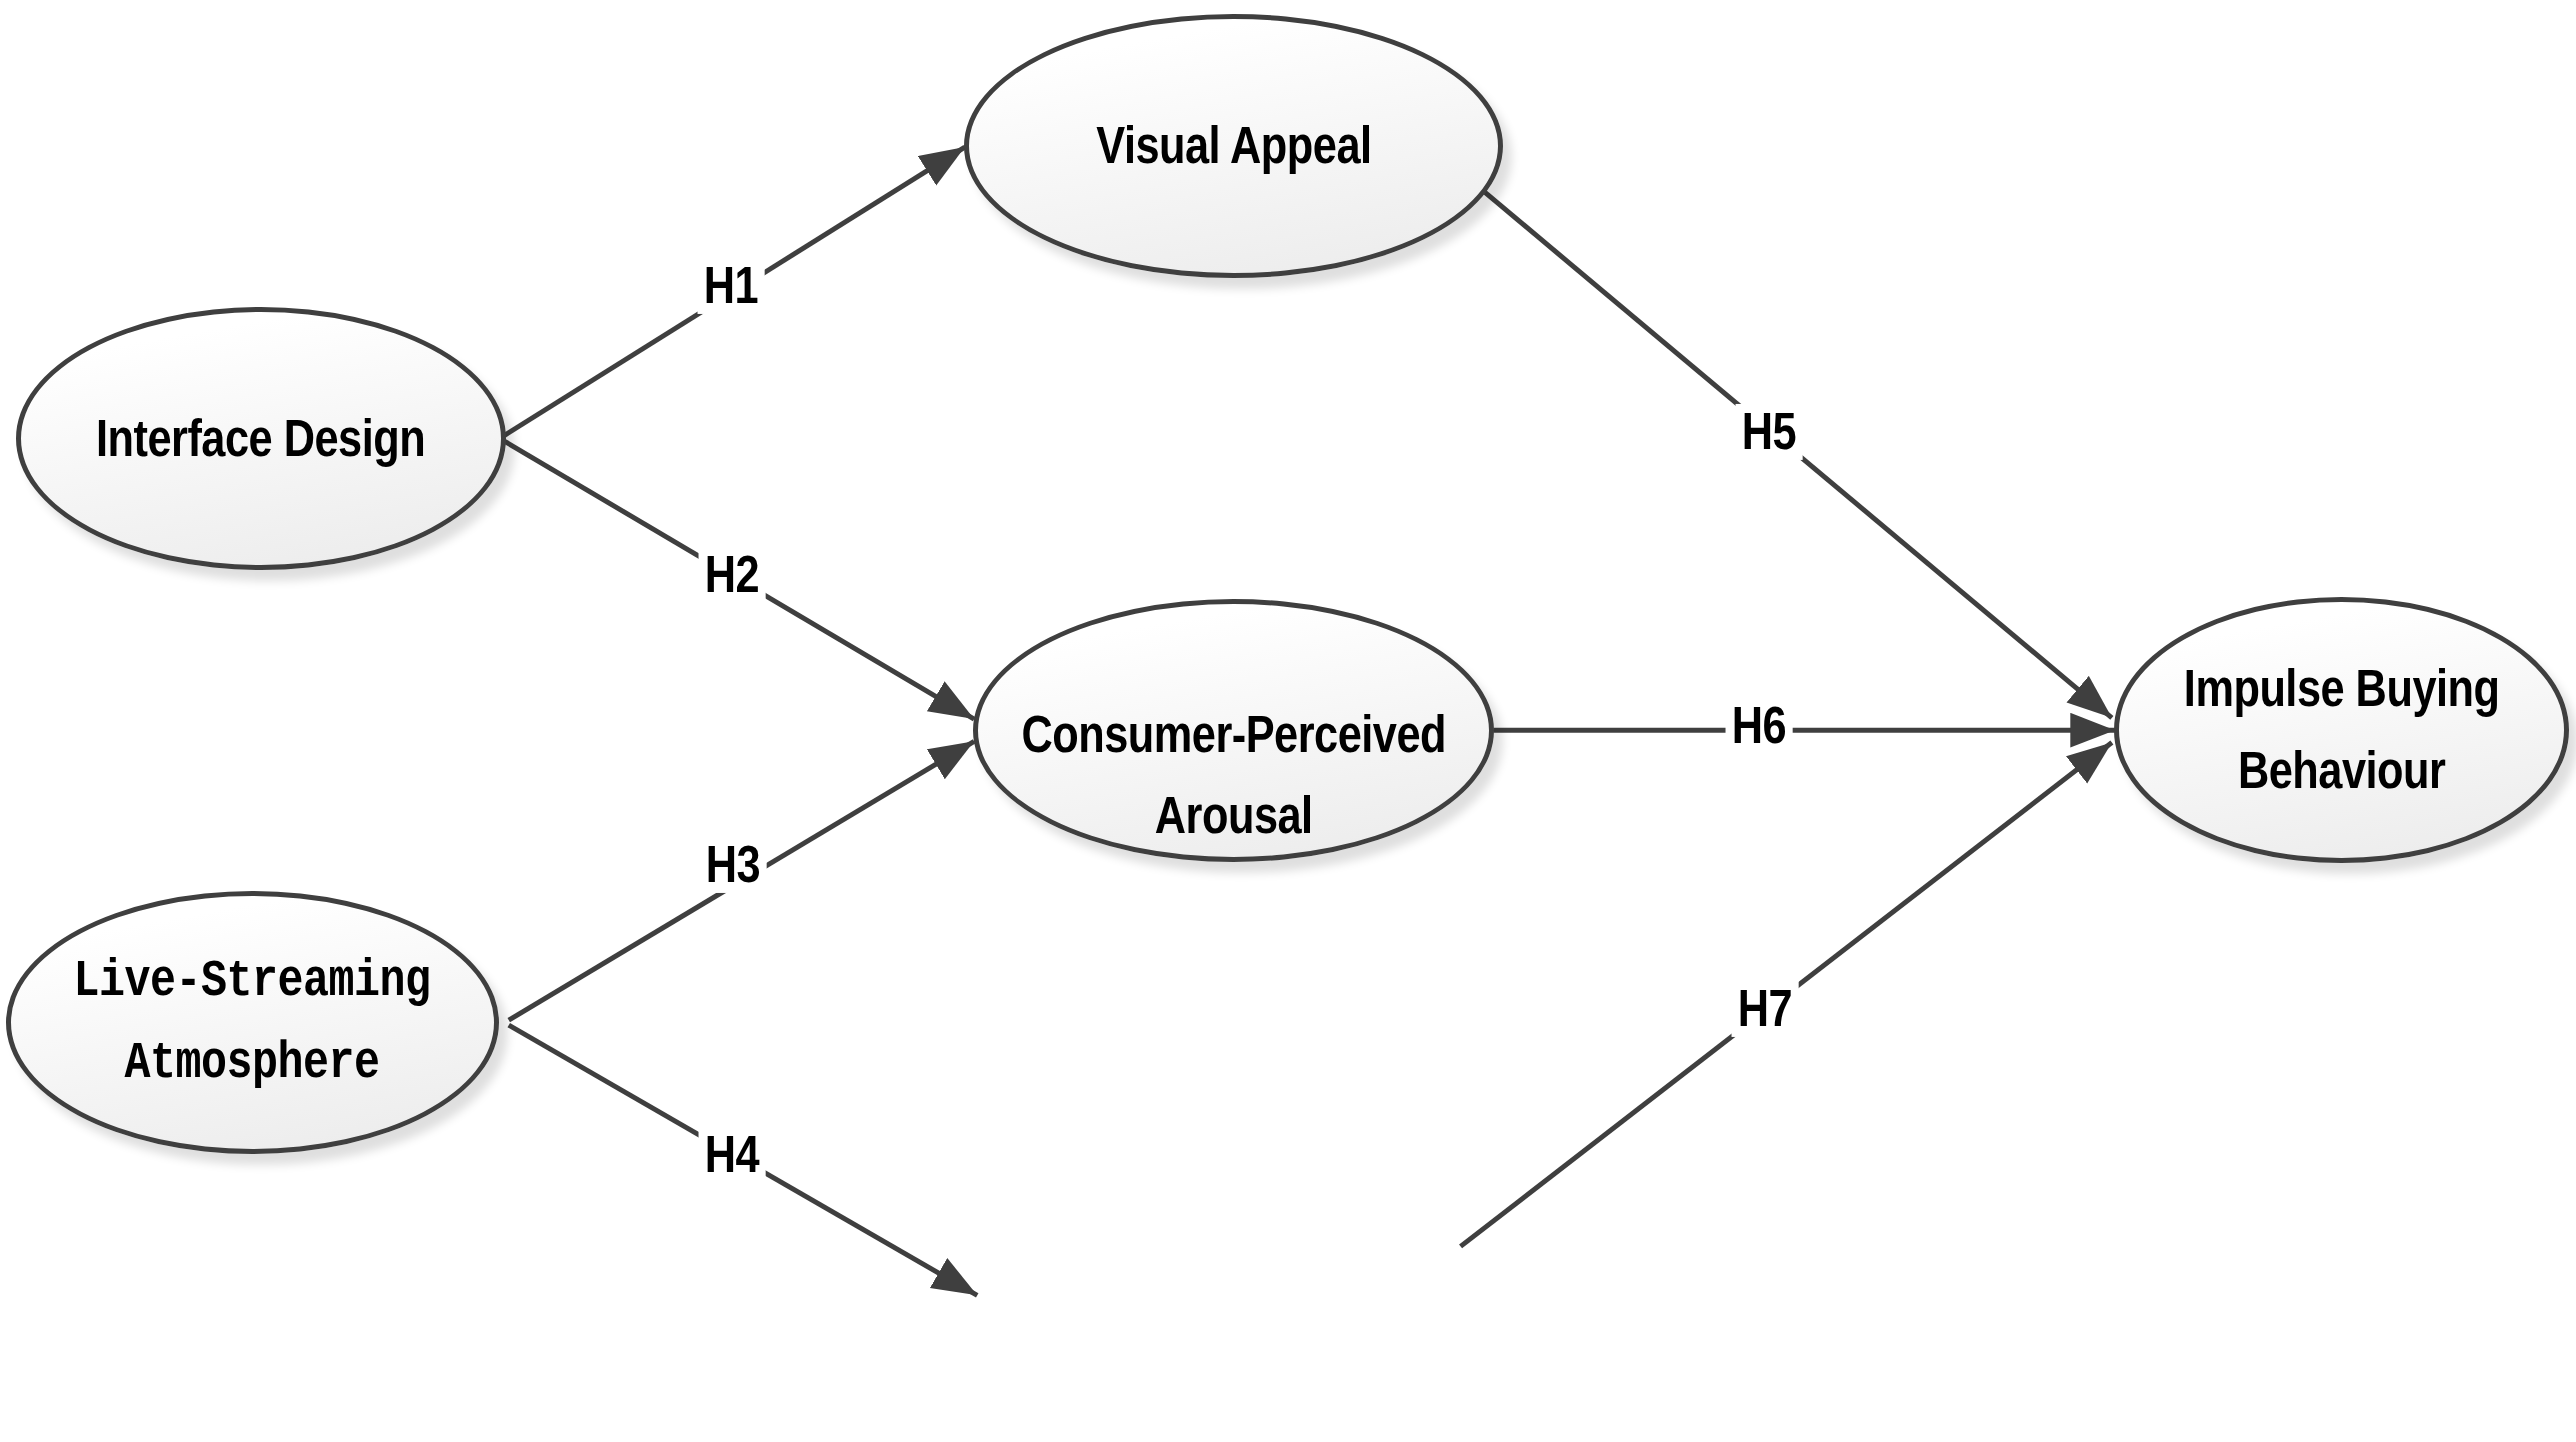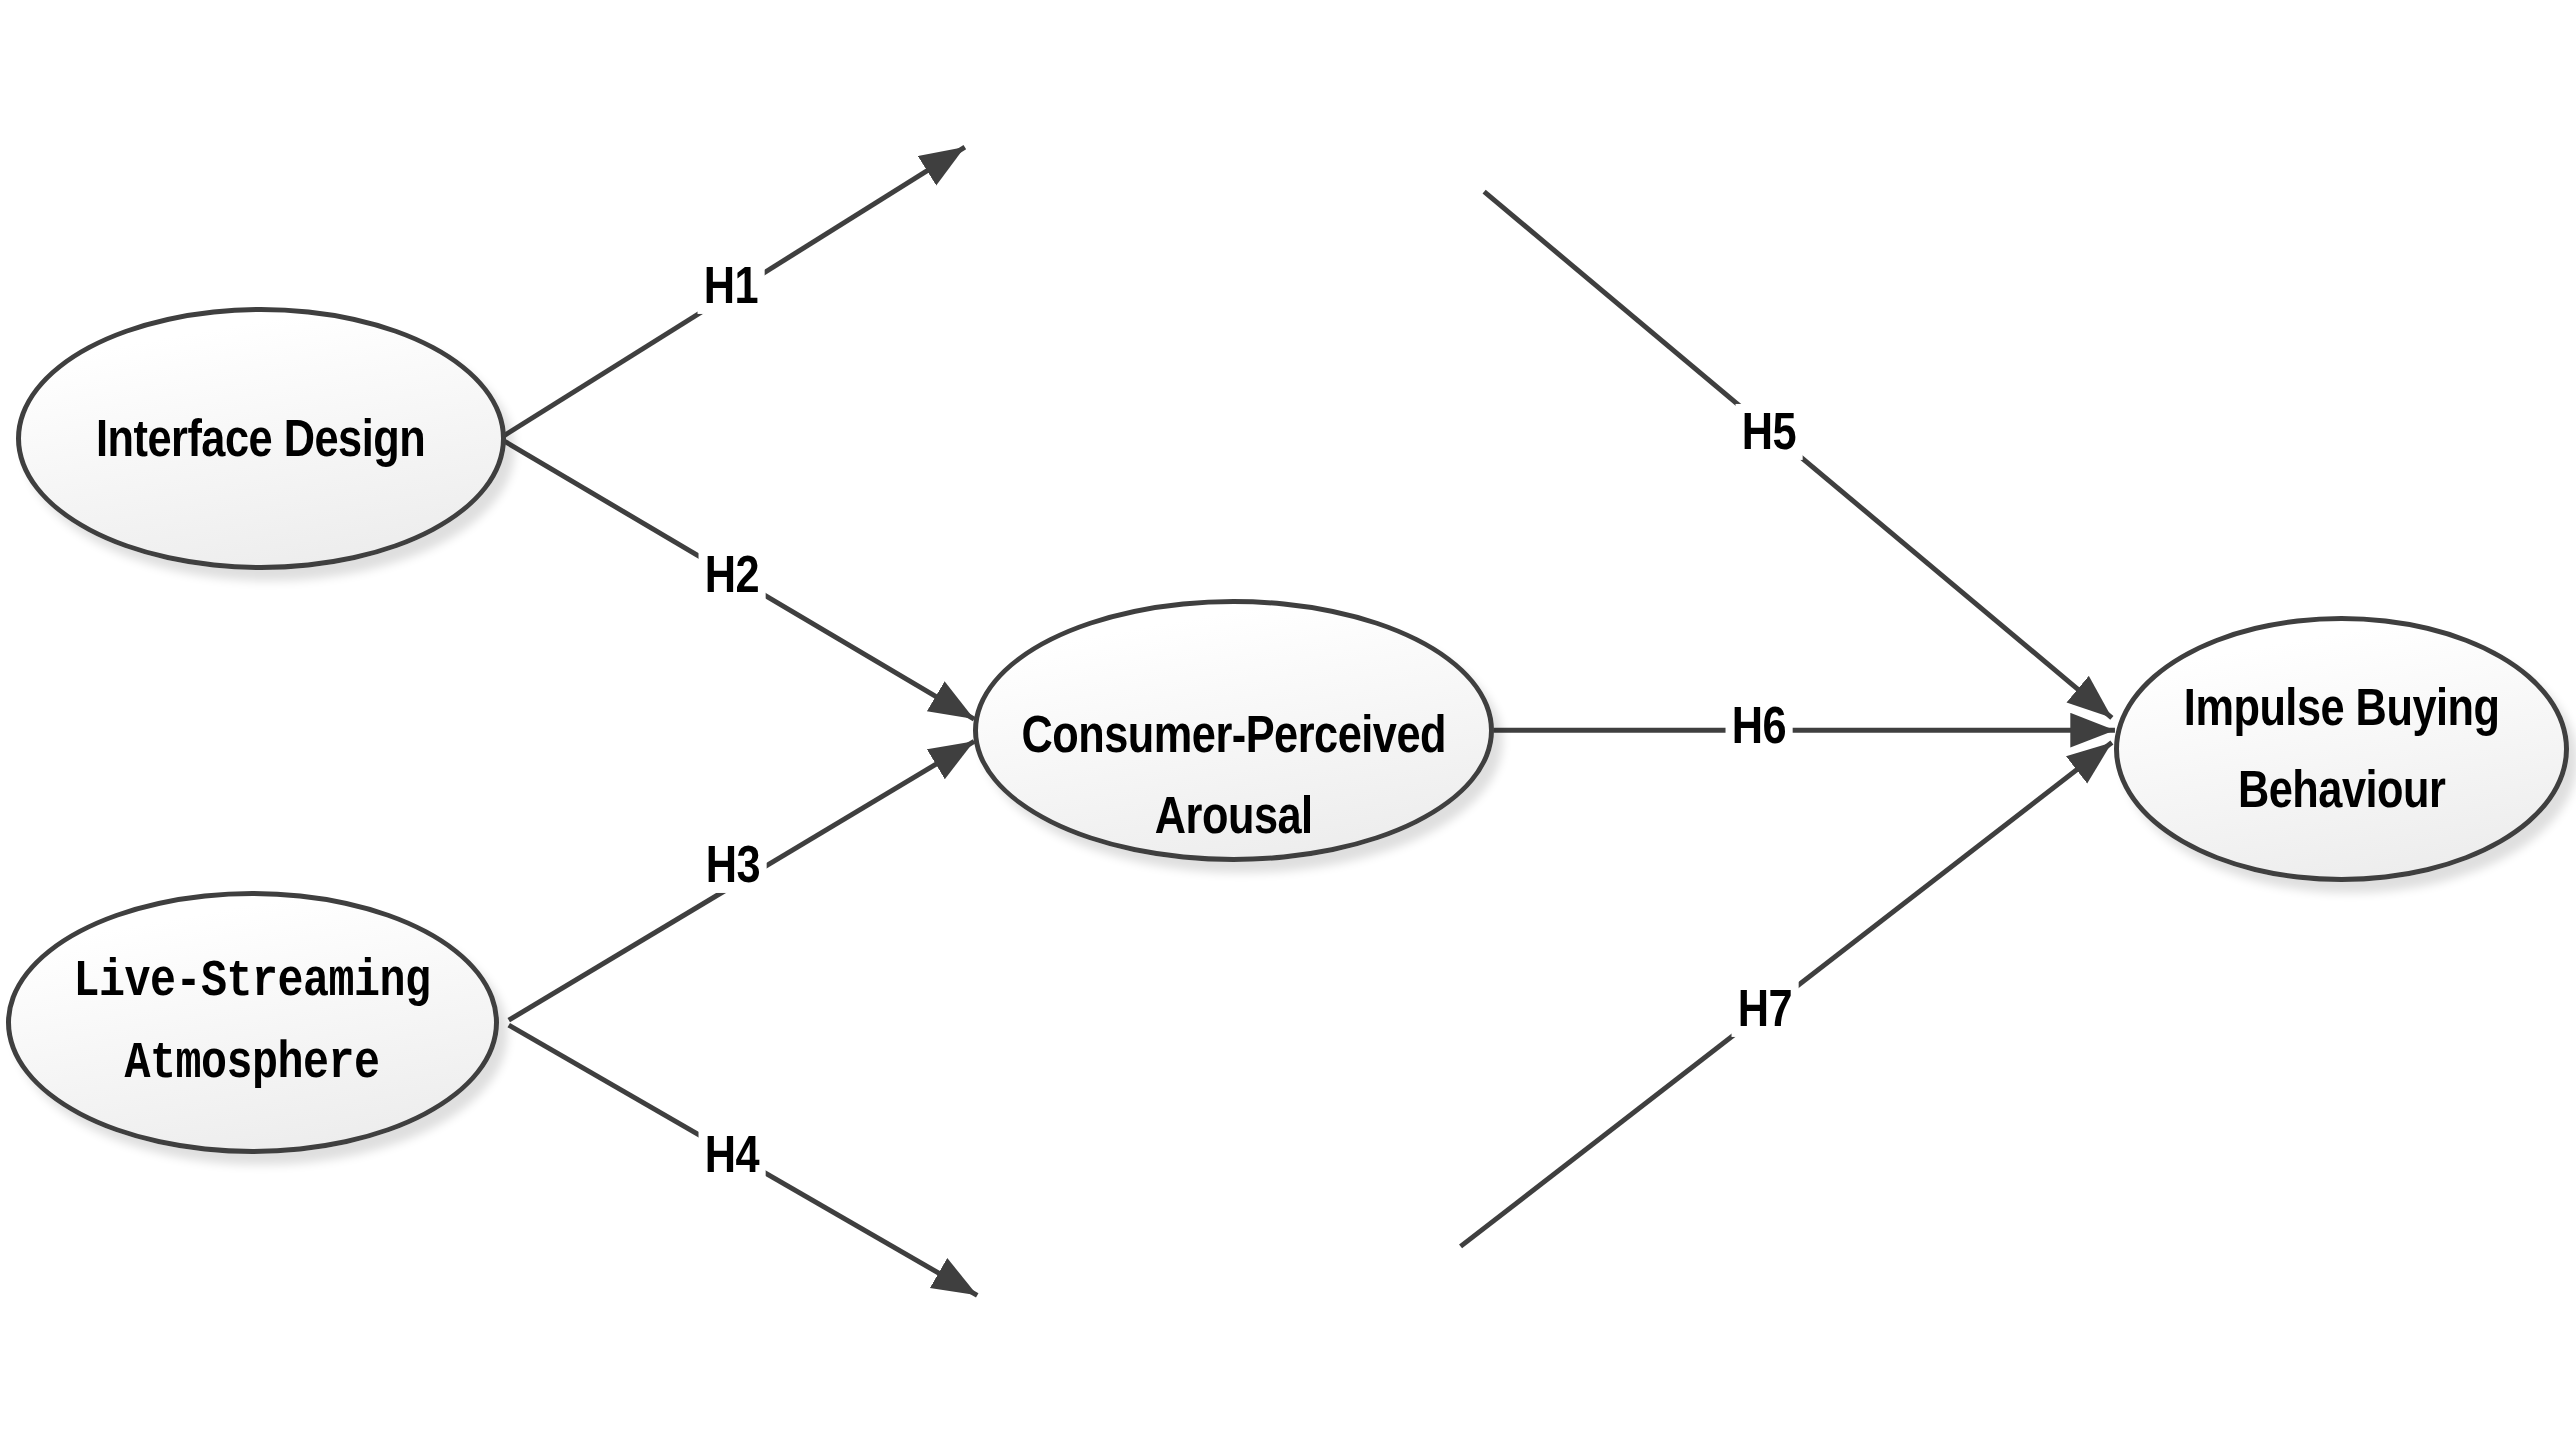--- a/index.html
+++ b/index.html
@@ -78,30 +78,35 @@
     </div>
   </div>
 
   <div class="node" style="left:6px;top:891px;width:493px;height:263px;font-family:Liberation Mono, monospace;">
     <div class="node-label">
       <div>Live-Streaming</div>
       <div>Atmosphere</div>
     </div>
   </div>
 
+  <div class="node" style="left:964px;top:13.6px;width:539px;height:264px;">
+    <div class="node-label">
+      <div>Visual Appeal</div>
+    </div>
+  </div>
 
   <div class="node" style="left:973px;top:599px;width:521px;height:263px;align-items:flex-end;">
     <div class="node-label">
       <div>Consumer-Perceived</div>
       <div>Arousal</div>
     </div>
   </div>
 
 
-  <div class="node" style="left:2114px;top:616px;width:455px;height:266px;">
+  <div class="node" style="left:2114px;top:597px;width:455px;height:266px;">
     <div class="node-label">
       <div>Impulse Buying</div>
       <div>Behaviour</div>
     </div>
   </div>
 
   <div class="edge-label" style="left:731px;top:286px;">H1</div>
   <div class="edge-label" style="left:732px;top:575px;">H2</div>
   <div class="edge-label" style="left:733px;top:865px;">H3</div>
   <div class="edge-label" style="left:732px;top:1155px;">H4</div>

